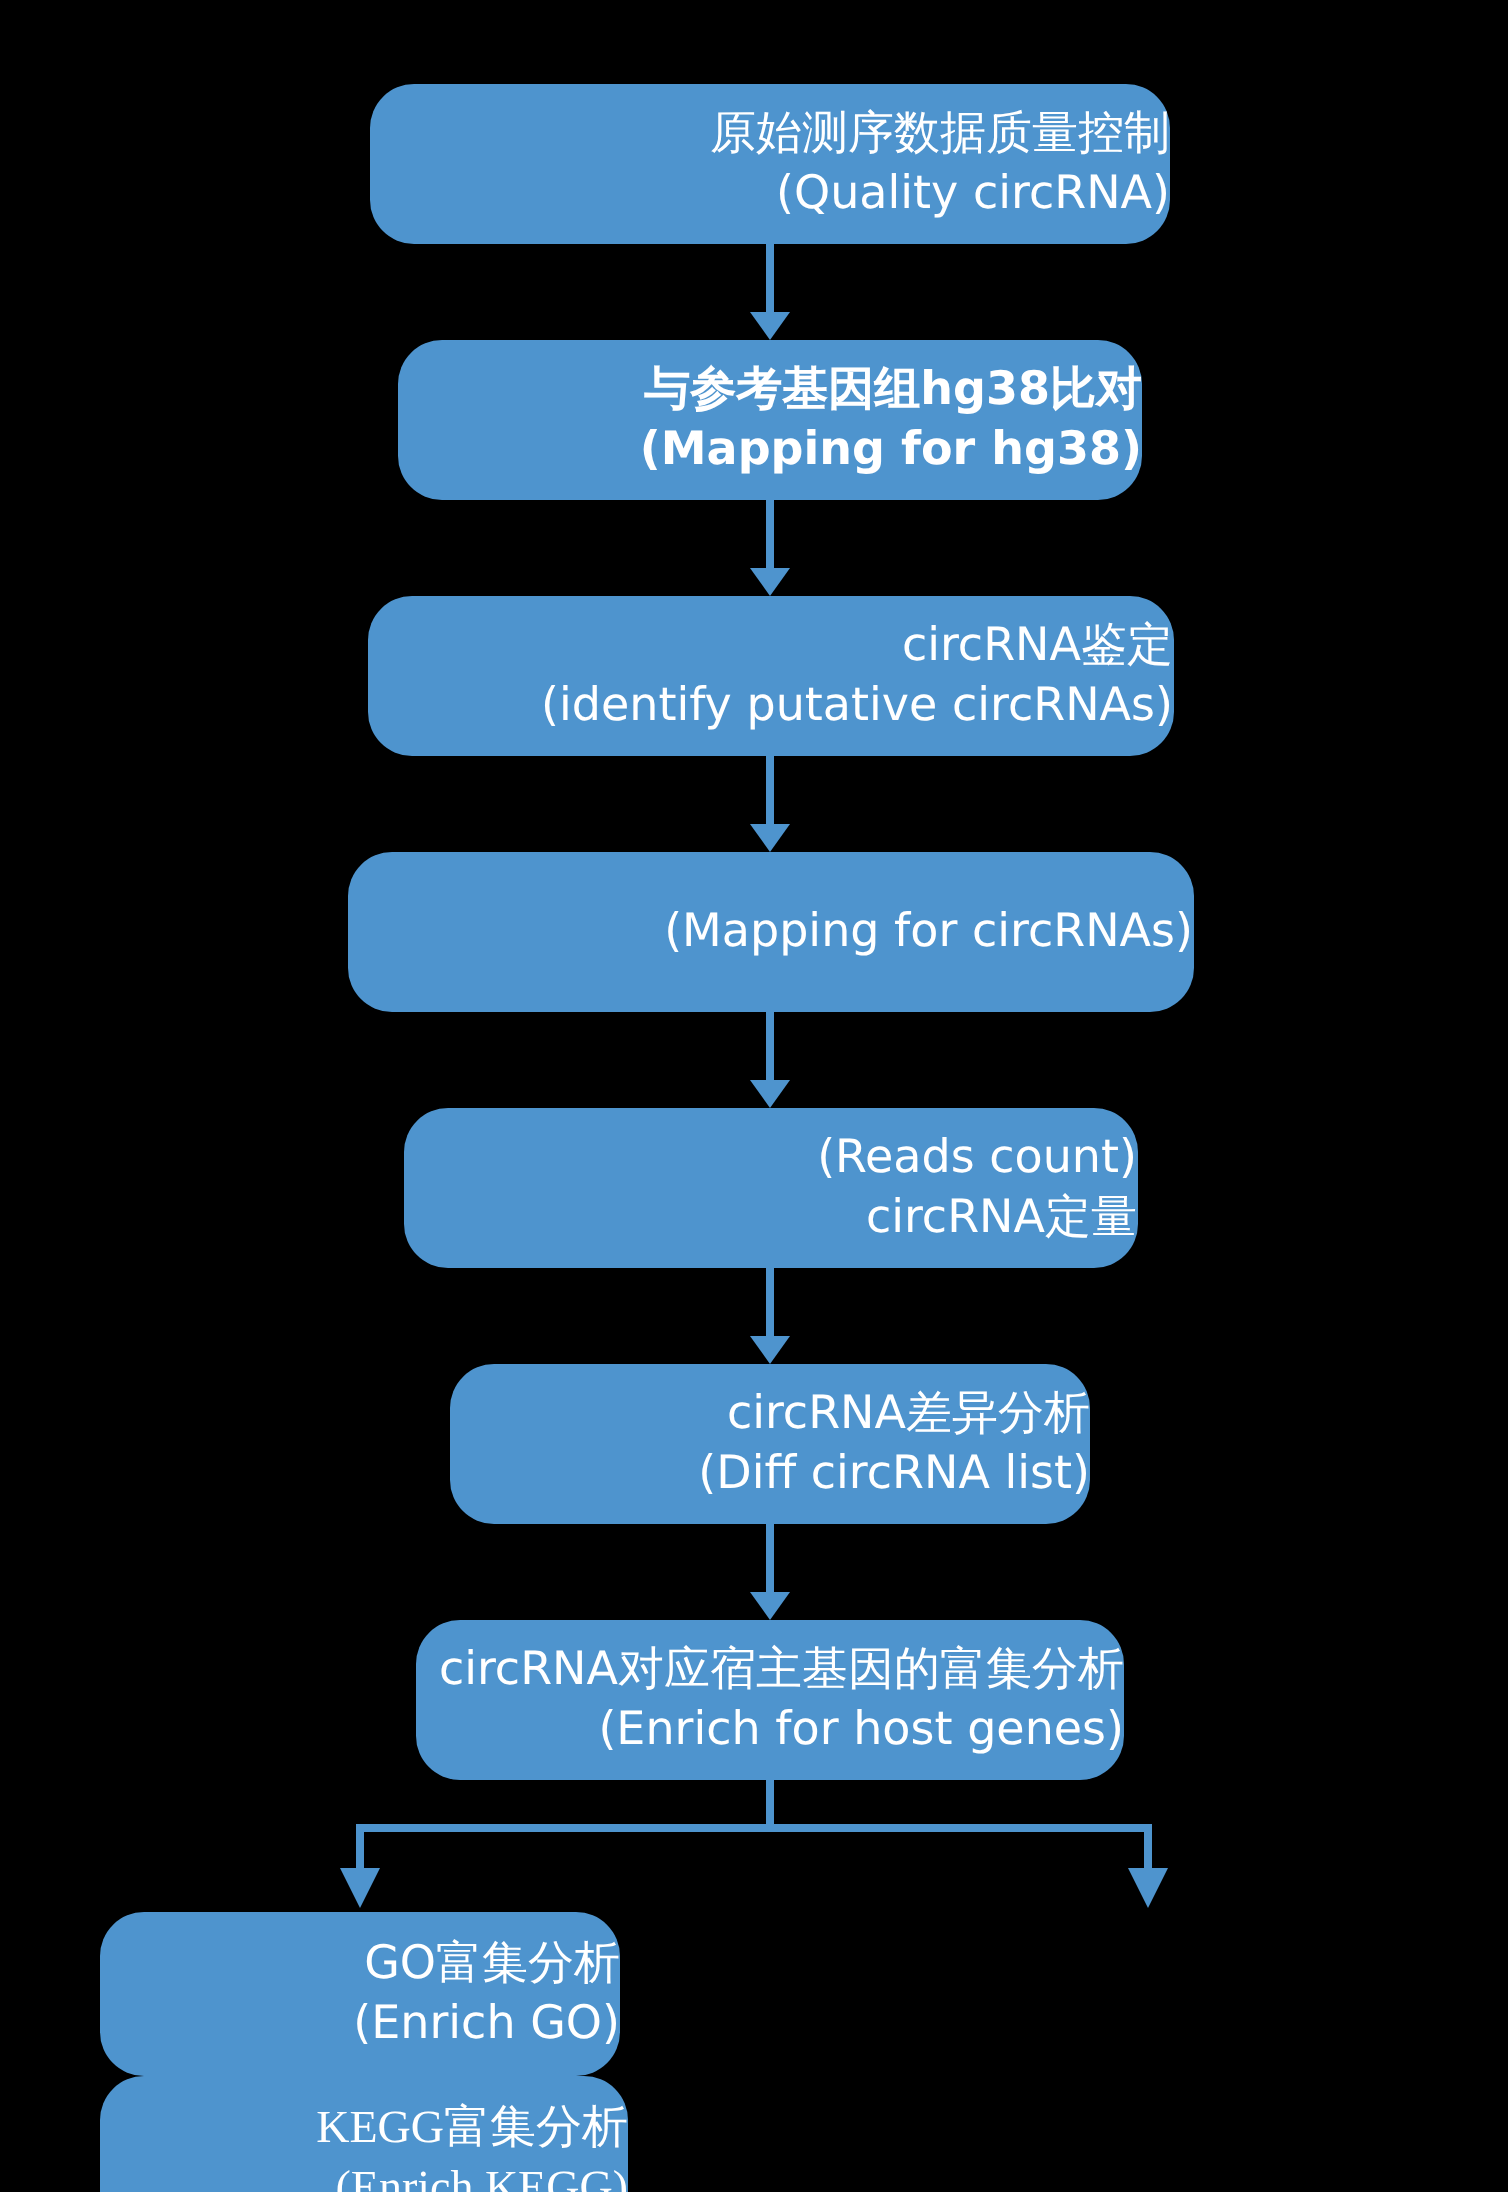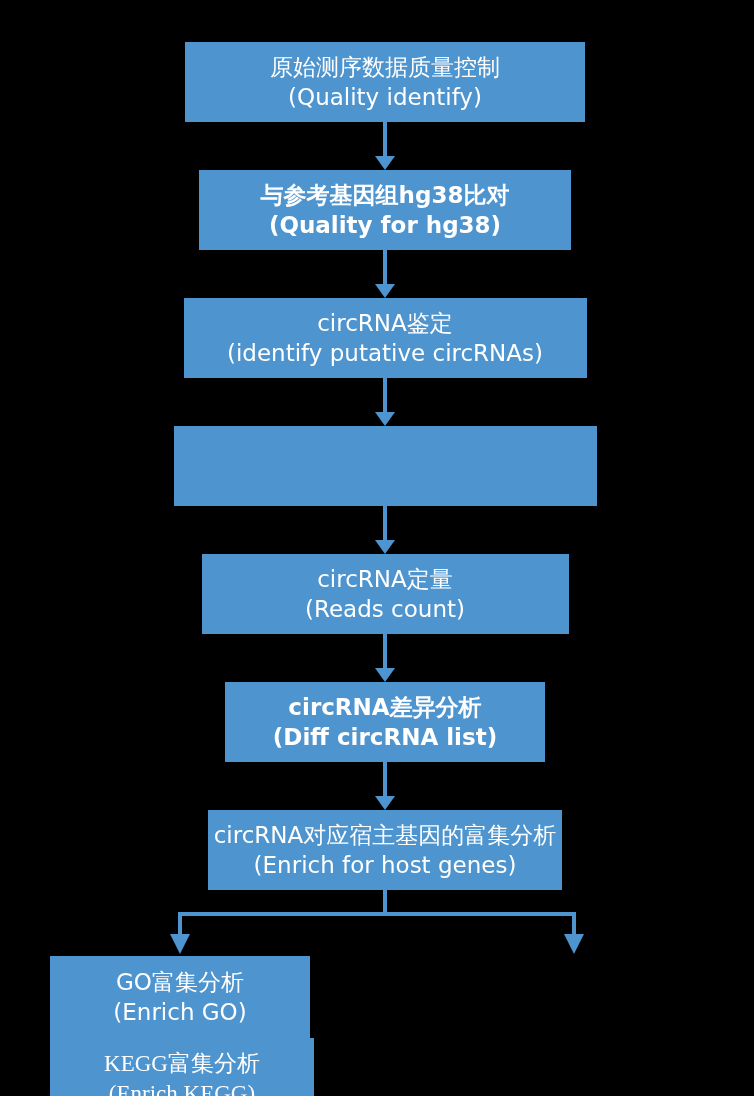--- a/index.html
+++ b/index.html
@@ -26,30 +26,31 @@
     padding-top: 42px;
     margin-left: 16px; 
   }
   .box {
     background: var(--blue);
     color: var(--text);
     height: 80px;
     display: flex;
     flex-direction: column;
     justify-content: center;
-    text-align: center;
+    text-align: right;
     font-size: 23px;
     line-height: 30px;
+    border-radius: 22px;
   }
   .step-0 { width: 400px; }
   .step-1 { width: 372px; font-weight: bold; }
   .step-2 { width: 403px; }
   .step-3 { width: 423px; }
   .step-4 { width: 367px; }
-  .step-5 { width: 320px; font-weight: bold; }
+  .step-5 { width: 320px; }
   .step-6 { width: 354px; }
   .arrow {
     height: 48px;
     display: flex;
     flex-direction: column;
     align-items: center;
   }
   .arrow .stem {
     width: 4px;
     height: 34px;
@@ -79,59 +80,60 @@
 </style>
 </head>
 <body>
 
 <div class="canvas">
 
   <div class="flow-column">
 
     <div class="box step-0">
       <div>原始测序数据质量控制</div>
-      <div>(Quality identify)</div>
+      <div>(Quality circRNA)</div>
     </div>
 
     <div class="arrow">
       <div class="stem"></div>
       <div class="head"></div>
     </div>
 
     <div class="box step-1">
       <div>与参考基因组hg38比对</div>
-      <div>(Quality for hg38)</div>
+      <div>(Mapping for hg38)</div>
     </div>
 
     <div class="arrow">
       <div class="stem"></div>
       <div class="head"></div>
     </div>
 
     <div class="box step-2">
       <div>circRNA鉴定</div>
       <div>(identify putative circRNAs)</div>
     </div>
 
     <div class="arrow">
       <div class="stem"></div>
       <div class="head"></div>
     </div>
 
     <div class="box step-3">
+      <div>(Mapping for circRNAs)</div>
     </div>
 
     <div class="arrow">
       <div class="stem"></div>
       <div class="head"></div>
     </div>
 
     <div class="box step-4">
+      <div>(Reads count)</div>
       <div>circRNA定量</div>
-      <div>(Reads count)</div>
     </div>
 
     <div class="arrow">
       <div class="stem"></div>
       <div class="head"></div>
     </div>
 
     <div class="box step-5">
       <div>circRNA差异分析</div>
       <div>(Diff circRNA list)</div>

